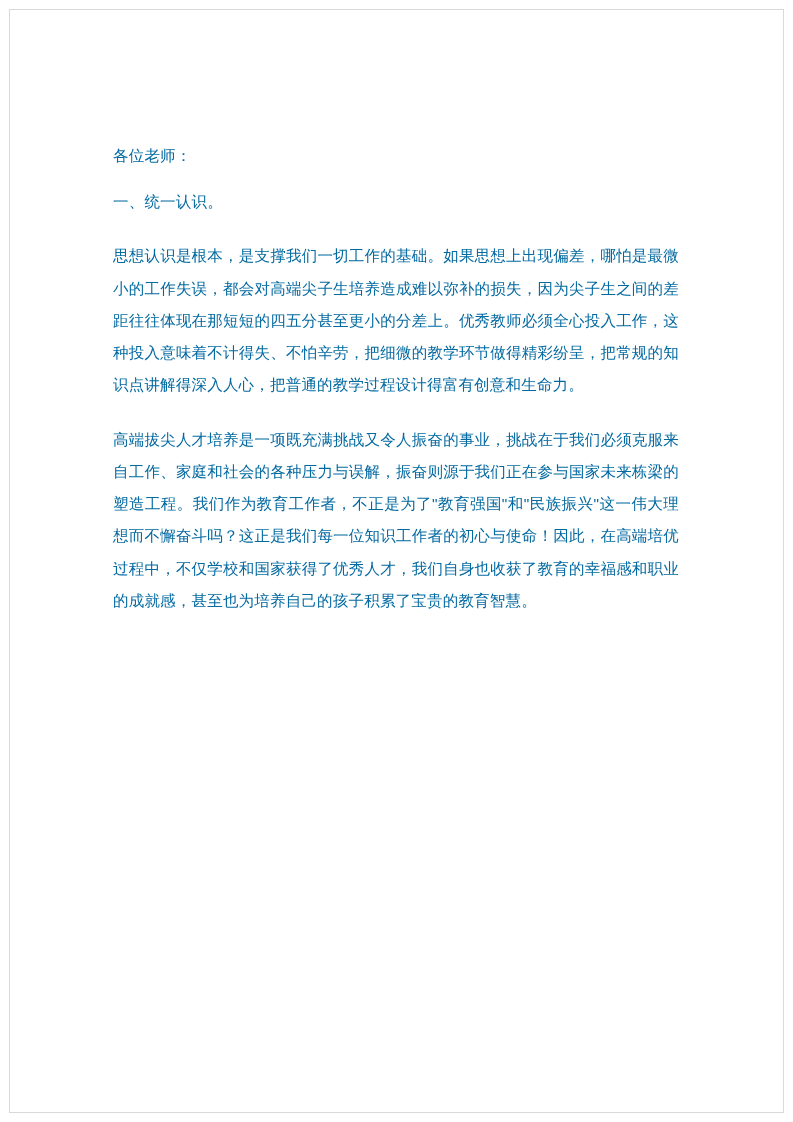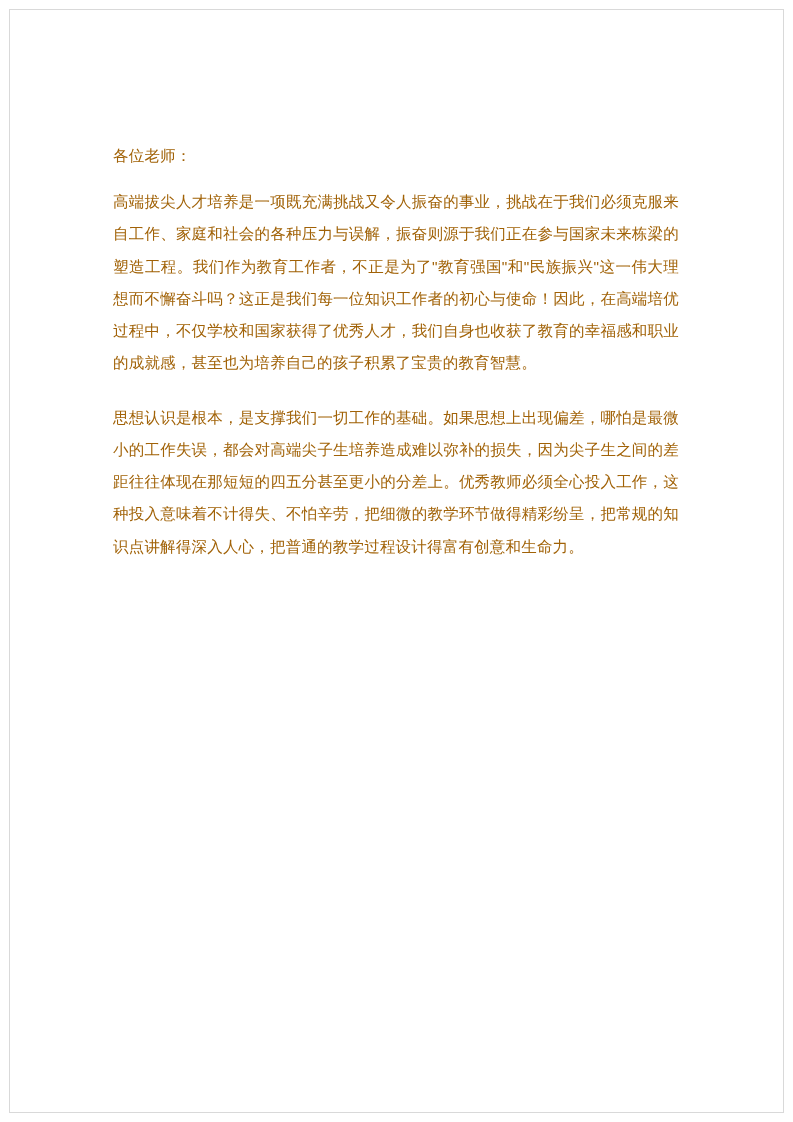--- a/index.html
+++ b/index.html
@@ -31,21 +31,21 @@
   .content {
     position: absolute;
     left: 113px;
     top: 140px;
     width: 566px;
   }
   p {
     margin: 0 0 20px 0;
     font-size: 15.5px;
     line-height: 2.08;
-    color: #a16207;
+    color: #0369a1;
     text-align: justify;
     letter-spacing: 0.2px;
     font-family: "Liberation Sans", sans-serif;
   }
   p.indent {
     text-indent: 2em;
   }
   p.salutation {
     margin-bottom: 14px;
   }
@@ -56,16 +56,17 @@
     margin-bottom: 22px;
   }
 </style>
 </head>
 <body>
 
 <div class="page">
   <div class="page-border"></div>
   <div class="content">
     <p class="salutation">各位老师：</p>
+    <p class="heading">一、统一认识。</p>
+    <p class="body-para">思想认识是根本，是支撑我们一切工作的基础。如果思想上出现偏差，哪怕是最微小的工作失误，都会对高端尖子生培养造成难以弥补的损失，因为尖子生之间的差距往往体现在那短短的四五分甚至更小的分差上。优秀教师必须全心投入工作，这种投入意味着不计得失、不怕辛劳，把细微的教学环节做得精彩纷呈，把常规的知识点讲解得深入人心，把普通的教学过程设计得富有创意和生命力。</p>
     <p class="body-para">高端拔尖人才培养是一项既充满挑战又令人振奋的事业，挑战在于我们必须克服来自工作、家庭和社会的各种压力与误解，振奋则源于我们正在参与国家未来栋梁的塑造工程。我们作为教育工作者，不正是为了"教育强国"和"民族振兴"这一伟大理想而不懈奋斗吗？这正是我们每一位知识工作者的初心与使命！因此，在高端培优过程中，不仅学校和国家获得了优秀人才，我们自身也收获了教育的幸福感和职业的成就感，甚至也为培养自己的孩子积累了宝贵的教育智慧。</p>
-    <p class="body-para">思想认识是根本，是支撑我们一切工作的基础。如果思想上出现偏差，哪怕是最微小的工作失误，都会对高端尖子生培养造成难以弥补的损失，因为尖子生之间的差距往往体现在那短短的四五分甚至更小的分差上。优秀教师必须全心投入工作，这种投入意味着不计得失、不怕辛劳，把细微的教学环节做得精彩纷呈，把常规的知识点讲解得深入人心，把普通的教学过程设计得富有创意和生命力。</p>
   </div>
 </div>
 
 </body></html>

